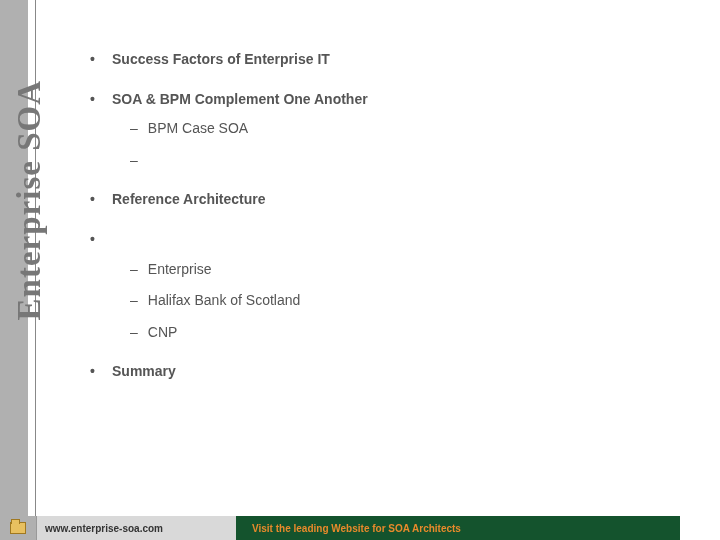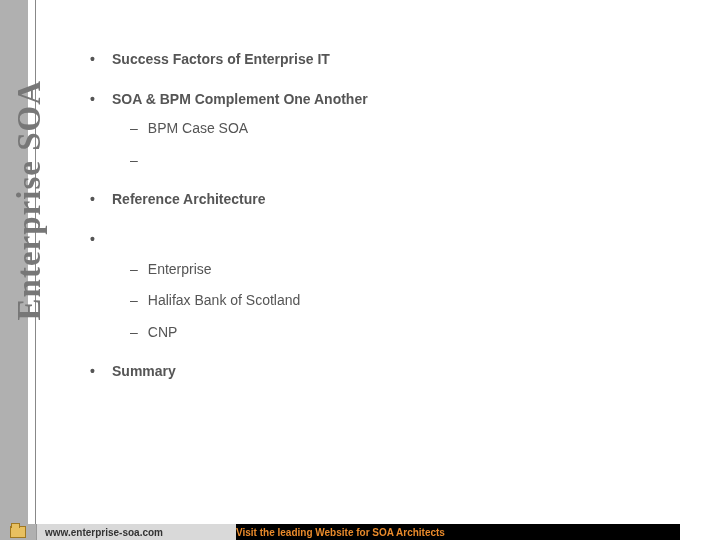--- a/index.html
+++ b/index.html
@@ -11,24 +11,24 @@
   .title-vertical span { font-size: 33px; font-weight: bold; color: #777; font-family: Georgia, 'Times New Roman', serif; letter-spacing: 1px; transform: rotate(180deg); display: inline-block; }
   .content { position: absolute; left: 90px; top: 50px; right: 30px; color: #555; font-size: 14px; line-height: 1.4; }
   .content ul { list-style: none; }
   .content > ul > li { margin-bottom: 20px; }
   .bullet-row { display: flex; align-items: baseline; gap: 12px; font-weight: bold; }
   .bullet-row .dot { width: 10px; flex-shrink:0; }
   .sub { margin-left: 40px; margin-top: 10px; }
   .sub li { margin-bottom: 12px; display: flex; gap: 10px; font-weight: normal; }
   .sub .dash { flex-shrink:0; }
   .highlight { position: absolute; left: 60px; right: 18px; height: 28px; background: #d6dfef; border: 1px solid #8fa8c8; z-index: -1; }
-  .footer { position: absolute; left: 0; bottom: 0; width: 720px; height: 16px; display: flex; align-items: stretch; font-size: 10px; font-weight: bold; }
+  .footer { position: absolute; left: 0; bottom: 0; width: 720px; height: 24px; display: flex; align-items: stretch; font-size: 10px; font-weight: bold; }
   .footer .icon-cell { width: 36px; background: #b0b0b0; display:flex; align-items:center; justify-content:center; }
   .footer .url-cell { flex: 0 0 200px; background: #d9d9d9; display:flex; align-items:center; padding-left:8px; color:#333; border-left:1px solid #999; }
-  .footer .tag-cell { flex: 1; background: #000000; display:flex; align-items:center; padding-left:0; color:#e98a2b; }
+  .footer .tag-cell { flex: 1; background: #14532d; display:flex; align-items:center; padding-left:16px; color:#e98a2b; }
   .footer .num-cell { flex: 0 0 40px; background: #002a5c; display:flex; align-items:center; justify-content:center; color:#fff;margin-top:44px; }
   .folder-icon { width:16px; height:12px; background:#e8c060; border:1px solid #a07820; position:relative; }
   .folder-icon::before { content:""; position:absolute; top:-4px; left:0; width:7px; height:4px; background:#e8c060; border:1px solid #a07820; border-bottom:none; }
   .summary-item { position: relative; }
 </style>
 </head>
 <body>
 
 <div class="slide">
   <div class="left-stripe">

